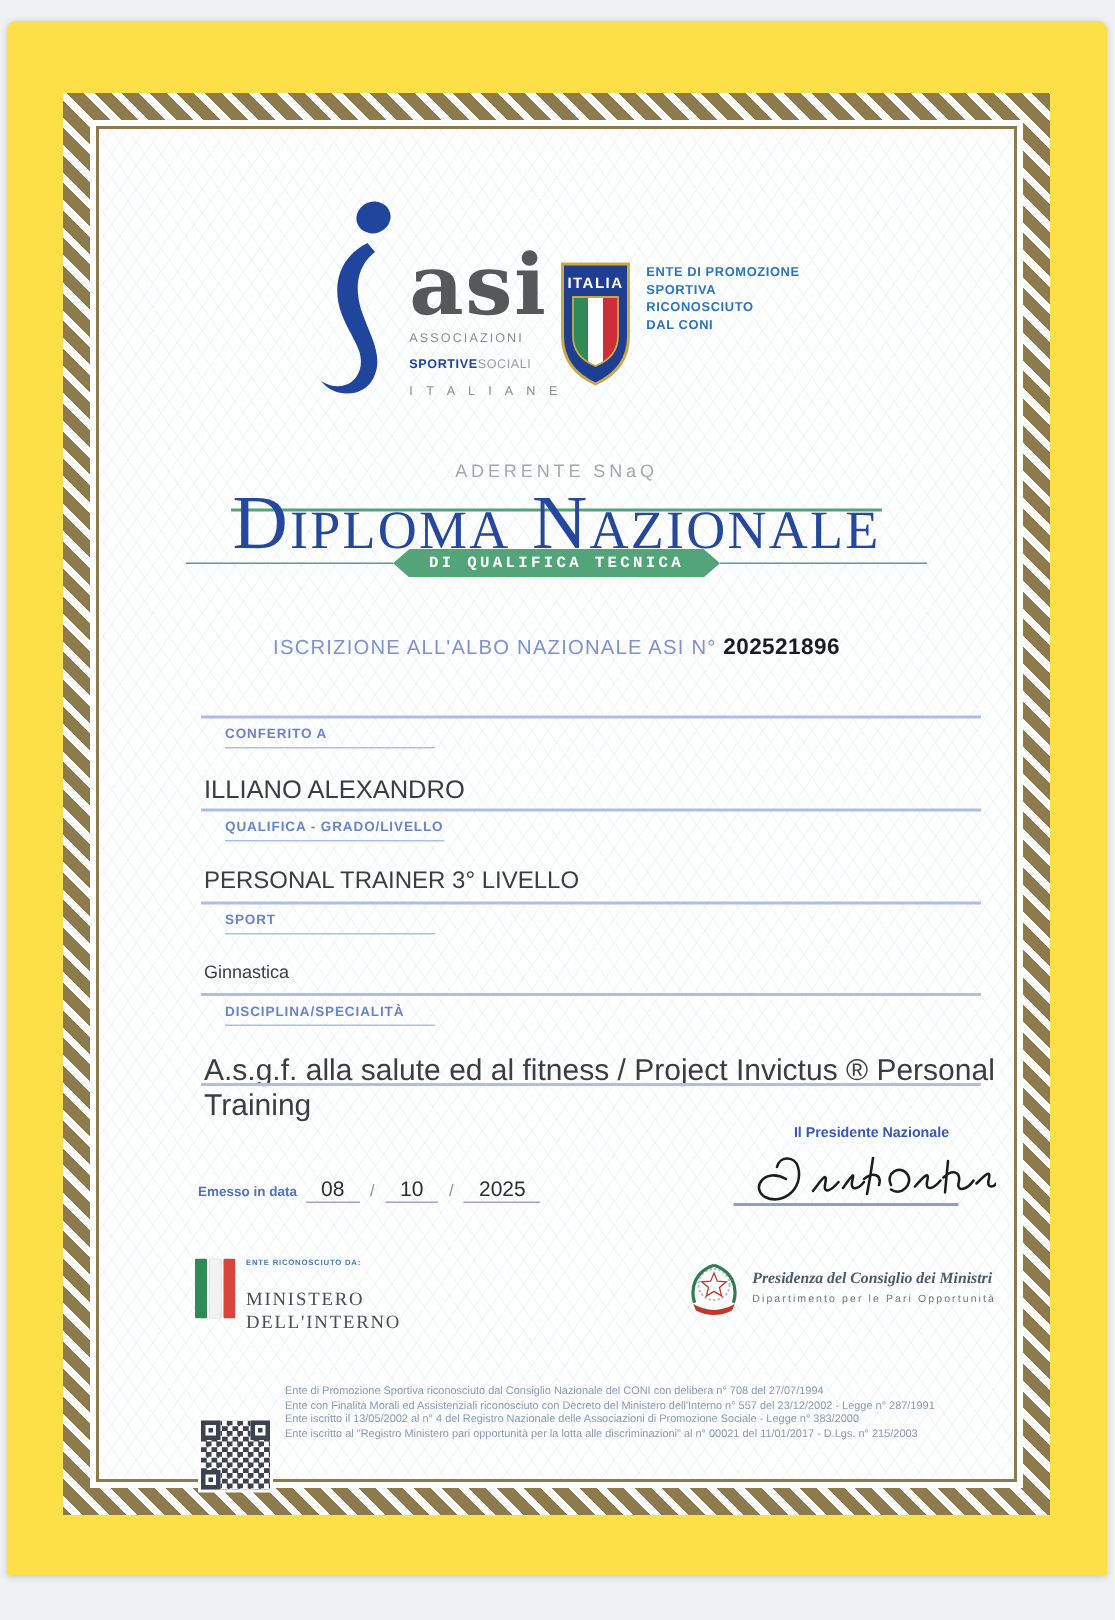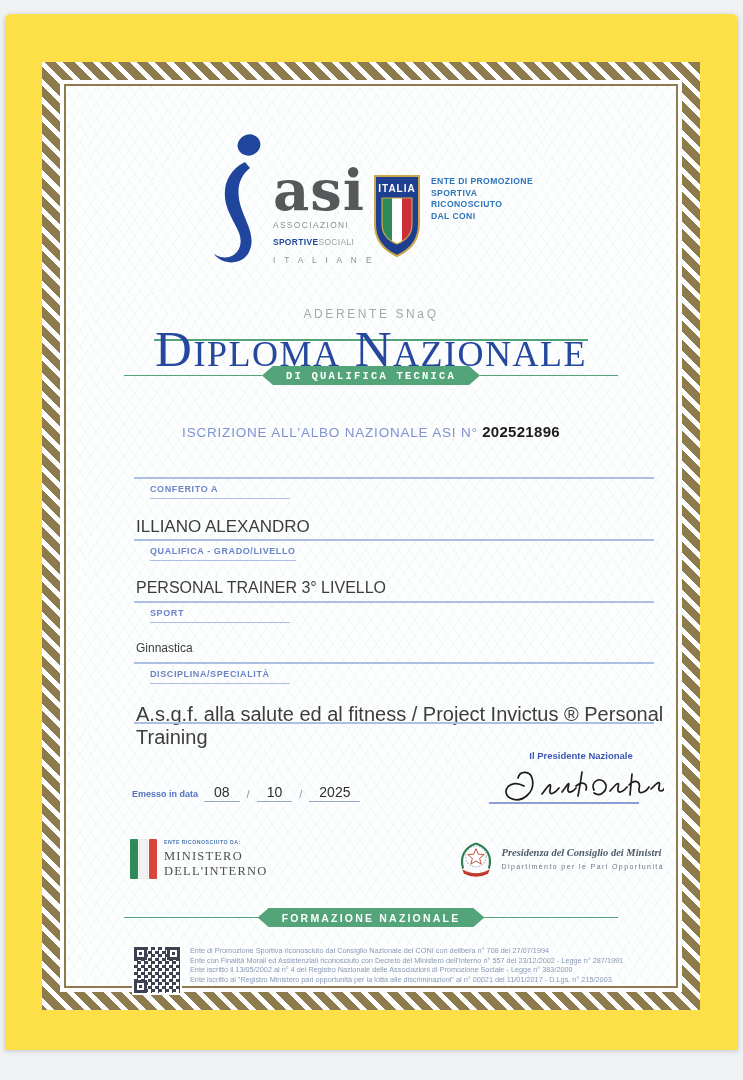--- a/index.html
+++ b/index.html
@@ -63,34 +63,34 @@
   .sig-line { position:absolute; top:716px; left:423px; width:150px; height:1.5px; background:#8aa0d4; }
   .emesso-row { position:absolute; top:698px; left:66px; display:flex; align-items:flex-end; }
   .emesso-label { font-size:9px; font-weight:bold; color:#5371c4; padding-bottom:3px; }
   .dt { font-size:14px; color:#2e2e30; padding:0 10px 1px; border-bottom:1.5px solid #9aa6c7; margin-left:6px; }
   .dsl { font-size:11px; color:#8a93a8; padding:0 1px 2px; margin-left:6px; }
 
   
   .ministries { position:absolute; top:753px; left:64px; width:534px; display:flex; justify-content:space-between; }
   .mgroup { display:flex; align-items:flex-start; }
   .m-pre { font-size:5.2px; color:#4a7ab5; letter-spacing:.5px; font-weight:bold; }
-  .m-serif { font-family:"Liberation Serif", serif; font-size:12.5px; letter-spacing:1.2px; color:#4e4e50; line-height:15px; margin-top:4px; }
+  .m-serif { font-family:"Liberation Serif", serif; font-size:12.5px; letter-spacing:1.2px; color:#4e4e50; line-height:15px; margin-top:14px; }
   .m-script { font-family:"Liberation Serif", serif; font-style:italic; font-size:10.5px; color:#4d5a68; line-height:12px; font-weight:bold; }
   .m-sub { font-size:5.4px; color:#7b8aa8; letter-spacing:.4px; line-height:7px; margin-top:3px; font-weight:bold; }
   .m-sub2 { font-size:7px; color:#6b7686; letter-spacing:1.4px; margin-top:4px; }
   .mtxt { margin-left:7px; }
 
   
   .qr { position:absolute; top:861px; left:68px; width:46px; height:46px;
         background:repeating-conic-gradient(#3c4250 0 25%, #fff 0 50%); background-size:7px 7px;
         outline:2px solid #fff; }
   .qr-f { position:absolute; width:13px; height:13px; border:3px solid #3c4250; background:#fff; }
   .qr-f::after { content:""; position:absolute; inset:2px; background:#3c4250; }
   .qr-f1 { top:0; left:0; } .qr-f2 { top:0; right:0; } .qr-f3 { bottom:0; left:0; }
-  .fineprint { position:absolute; top:860px; left:124px; width:468px;
+  .fineprint { position:absolute; top:836px; left:124px; width:468px;
                font-size:7.3px; line-height:9.6px; color:#8b99b6; }
   .fp-addr { font-weight:bold; color:#7f90b2; margin-top:1px; }
 </style>
 </head>
 <body>
 
 <div class="canvas">
   <div class="page">
     <div class="frame">
       <div class="frame-inner">
@@ -191,23 +191,20 @@
                 <path d="M6 34 q16 9 32 0 l-2 5 q-14 7 -28 0 Z" fill="#c0392b"></path>
                 <path d="M22 10 l2.6 6.4 6.9 .4 -5.3 4.4 1.7 6.7 -5.9 -3.7 -5.9 3.7 1.7 -6.7 -5.3 -4.4 6.9 -.4 Z" fill="#fff" stroke="#c0392b" stroke-width="1"></path>
               </svg>
               <div class="mtxt" style="margin-top:8px">
                 <div class="m-script">Presidenza del Consiglio dei Ministri</div>
                 <div class="m-sub2">Dipartimento per le Pari Opportunità</div>
               </div>
             </div>
           </div>
 
-          <div class="banner-row banner2">
-            <div class="banner-pill">FORMAZIONE NAZIONALE</div>
-          </div>
 
           <div class="qr">
             <div class="qr-f qr-f1"></div>
               <div class="qr-f qr-f2"></div>
               <div class="qr-f qr-f3"></div>
           </div>
           <div class="fineprint">
             <div>Ente di Promozione Sportiva riconosciuto dal Consiglio Nazionale del CONI con delibera n° 708 del 27/07/1994</div>
             <div>Ente con Finalità Morali ed Assistenziali riconosciuto con Decreto del Ministero dell'Interno n° 557 del 23/12/2002 - Legge n° 287/1991</div>
             <div>Ente iscritto il 13/05/2002 al n° 4 del Registro Nazionale delle Associazioni di Promozione Sociale - Legge n° 383/2000</div>

